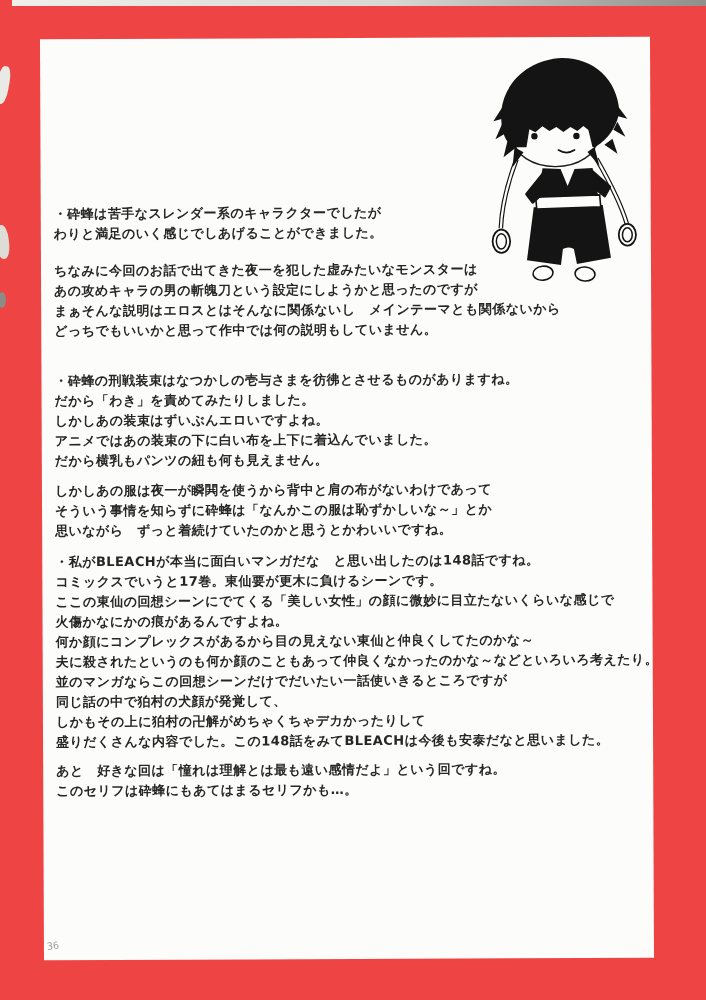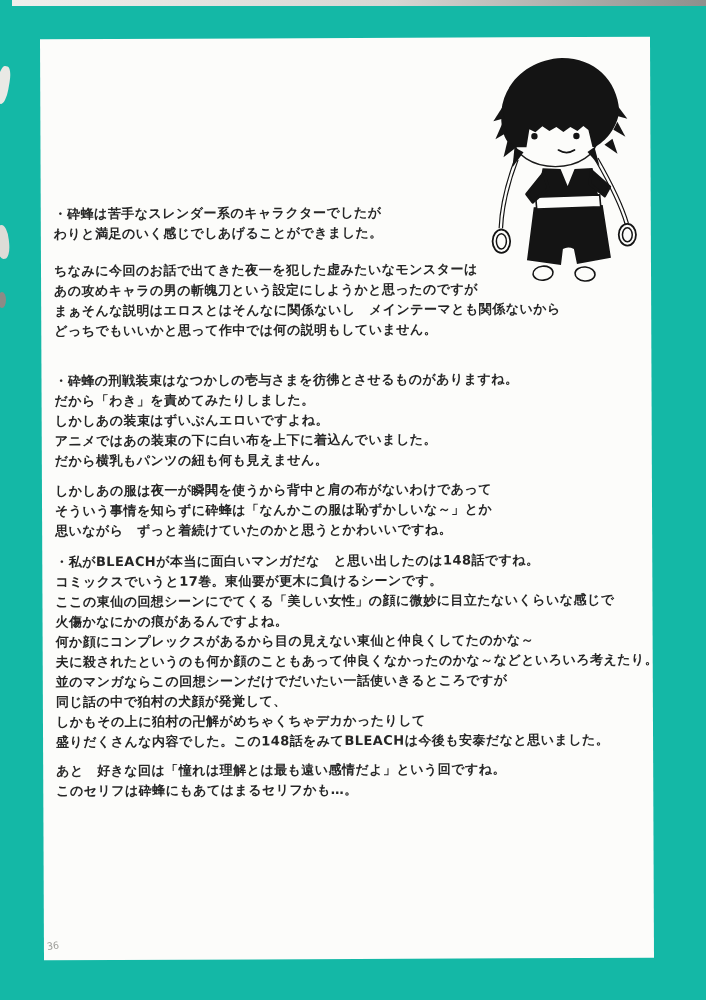--- a/index.html
+++ b/index.html
@@ -1,18 +1,18 @@
 <!DOCTYPE html>
 <html><head>
 <meta charset="utf-8">
 <style>
   html,body{margin:0;padding:0;background:#0b0a08;}
   .scene{
     position:relative;width:706px;height:1000px;overflow:hidden;
-    background:#14b8a6;
+    background:#ef4444;
     font-family:"DejaVu Sans","Liberation Sans",sans-serif;
   }
   .artifact{position:absolute;}
   .top-strip{top:0;left:12px;right:0;height:6px;
     background:linear-gradient(90deg,#efefec 0%,#d6d6d2 55%,#8f8f8c 100%);}
   .speck1{left:-3px;top:66px;width:12px;height:38px;background:#e9e9e5;border-radius:40%;transform:rotate(10deg);}
   .speck2{left:-4px;top:225px;width:13px;height:34px;background:#dddcd7;border-radius:45%;transform:rotate(-6deg);}
   .speck3{left:-2px;top:292px;width:8px;height:16px;background:#8c8b86;border-radius:50%;}
   .page{
     position:absolute;left:42px;top:38px;width:610px;height:921px;

